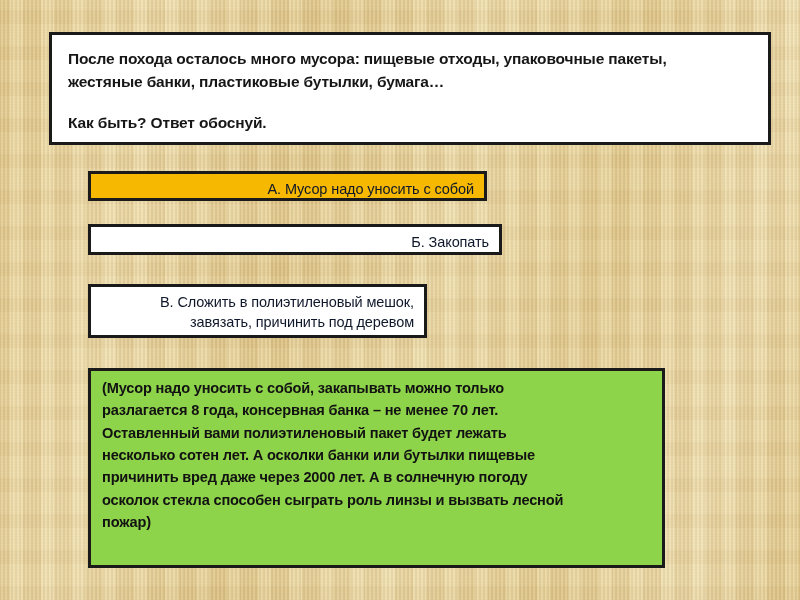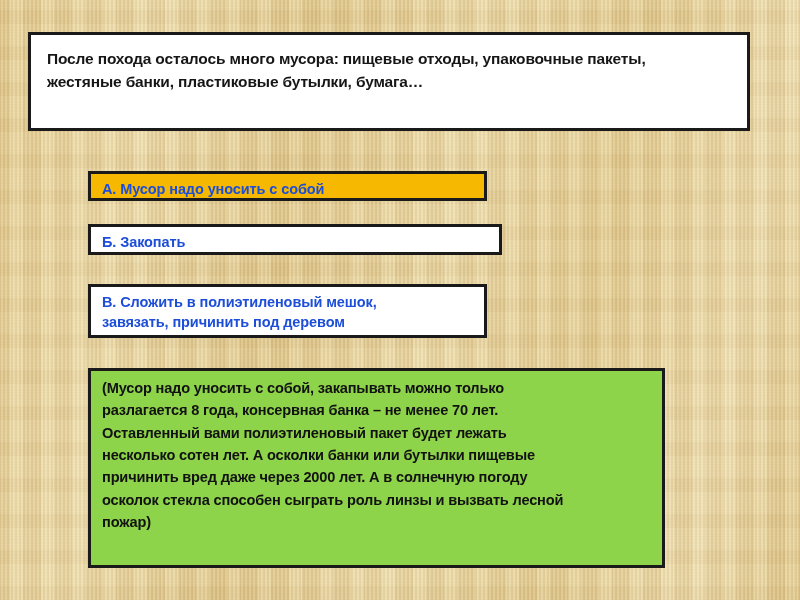--- a/index.html
+++ b/index.html
@@ -55,24 +55,24 @@
         #e3cb90 36%,
         #f1e2b4 54%,
         #e6d096 72%,
         #f3e5bb 88%,
         #e2c98c 100%);
   }
 
   
   .question-box {
     position: absolute;
-    left: 28px;
+    left: 49px;
     top: 32px;
     width: 722px;
-    height: 99px;
+    height: 113px;
     box-sizing: border-box;
     background: #ffffff;
     border: 3px solid #1a1a1a;
     padding: 12px 14px 10px 16px;
   }
   .question-line {
     font-size: 15.5px;
     font-weight: bold;
     color: #161616;
     line-height: 1.50;
@@ -90,29 +90,30 @@
     box-sizing: border-box;
     border: 3px solid #1a1a1a;
     padding: 5px 10px 5px 11px;
     background: #ffffff;
   }
   .option-box.selected {
     background: #f6b800;
   }
   #option-a { top: 171px; width: 399px; height: 30px; }
   #option-b { top: 224px; width: 414px; height: 31px; }
-  #option-c { top: 284px; width: 399px; height: 54px; }
+  #option-c { top: 284px; width: 339px; height: 54px; }
 
   .option-text {
     font-size: 14.5px;
-    font-weight: bold;
-    color: #1d4ed8;
+    font-weight: normal;
+    color: #0f172a;
     line-height: 1.38;
     letter-spacing: -0.1px;
     white-space: nowrap;
+    text-align: right;
   }
 
   
   .explanation-box {
     position: absolute;
     left: 88px;
     top: 368px;
     width: 577px;
     height: 200px;
     box-sizing: border-box;
@@ -131,20 +132,21 @@
 </style>
 </head>
 <body>
 
 <div id="slide">
 
   <div class="question-box">
     <div class="question-line">После похода осталось много мусора: пищевые отходы, упаковочные пакеты,</div>
     <div class="question-line">жестяные банки, пластиковые бутылки, бумага…</div>
     <div class="question-gap"></div>
+    <div class="question-line">Как быть?  Ответ обоснуй.</div>
   </div>
 
   <div class="option-box selected" id="option-a">
     <div class="option-text">А. Мусор надо уносить с собой</div>
   </div>
 
   <div class="option-box" id="option-b">
     <div class="option-text">Б. Закопать</div>
   </div>
 

